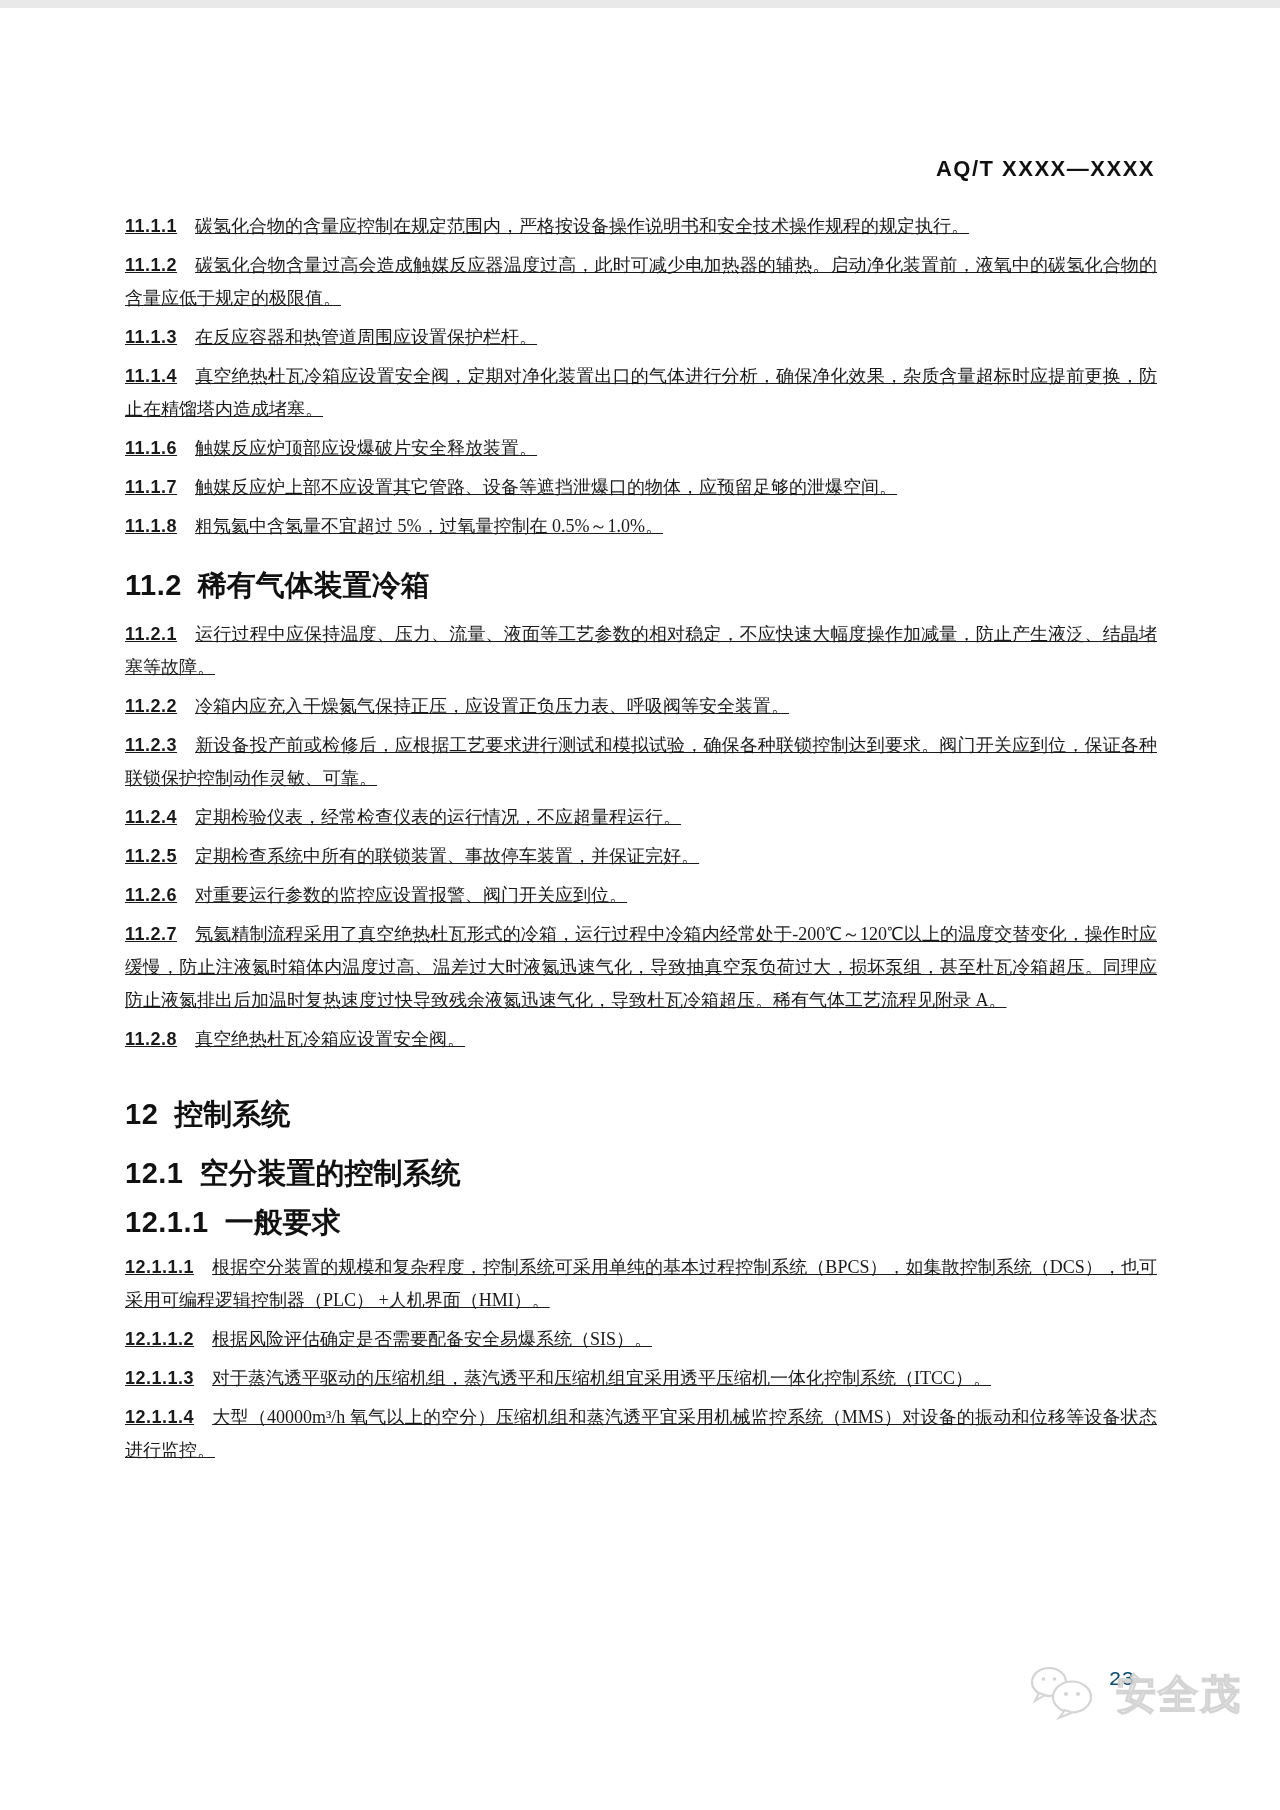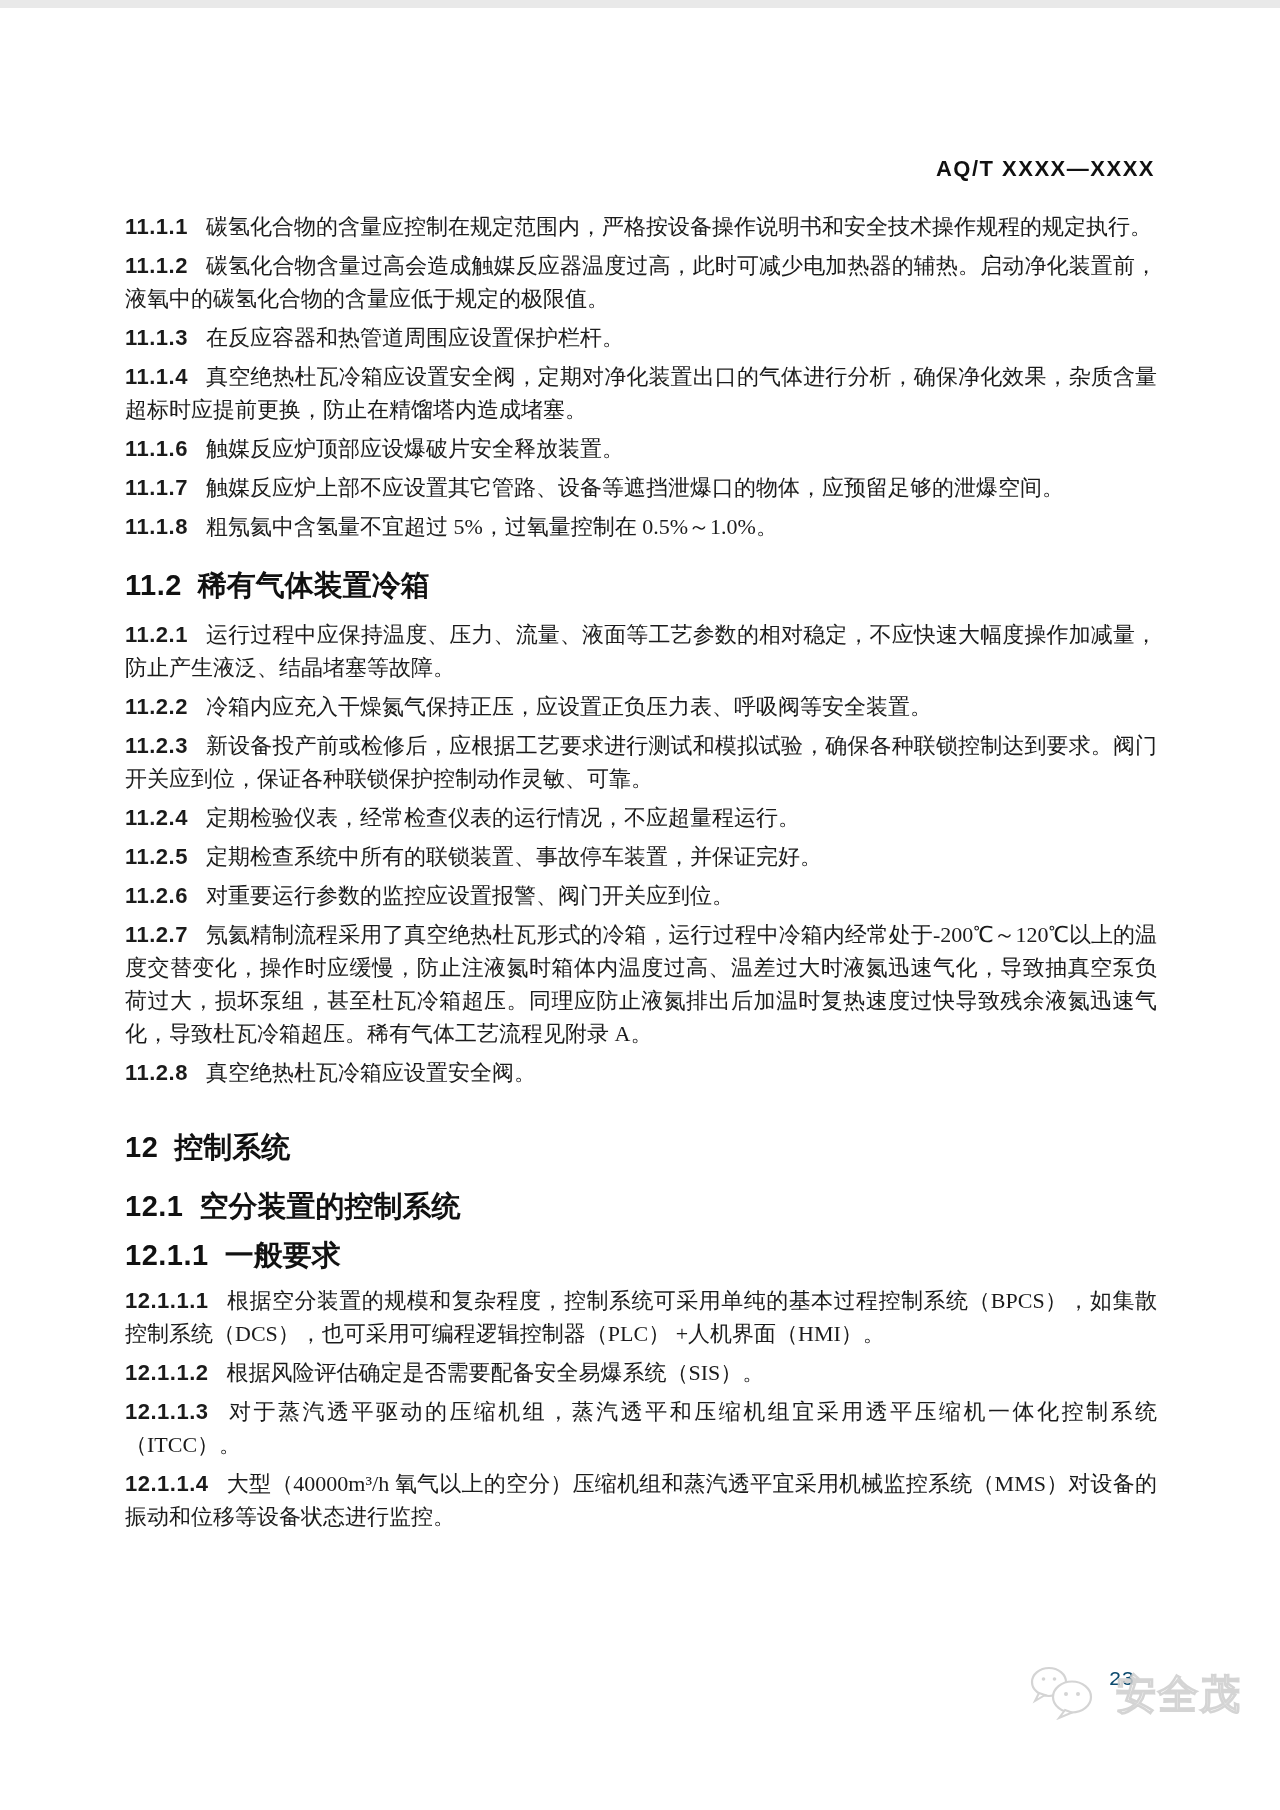--- a/index.html
+++ b/index.html
@@ -20,25 +20,26 @@
     font-size:22px;
     letter-spacing:1.5px;
     color:#111;
   }
   .doc-body {
     position:absolute;
     top:202px; left:125px;
     width:1032px;
   }
   p.clause {
-    font-size:22px;
+    font-size:18px;
     line-height:33px;
     margin:0 0 6px 0;
     text-align:justify;
     text-justify:inter-ideograph;
+    text-decoration:underline;
   }
   .num {
     font-family:"Liberation Sans", sans-serif;
     font-weight:bold;
     letter-spacing:0.5px;
     margin-right:18px;
     white-space:nowrap;
   }
   .heading {
     font-family:"Liberation Sans", sans-serif;

